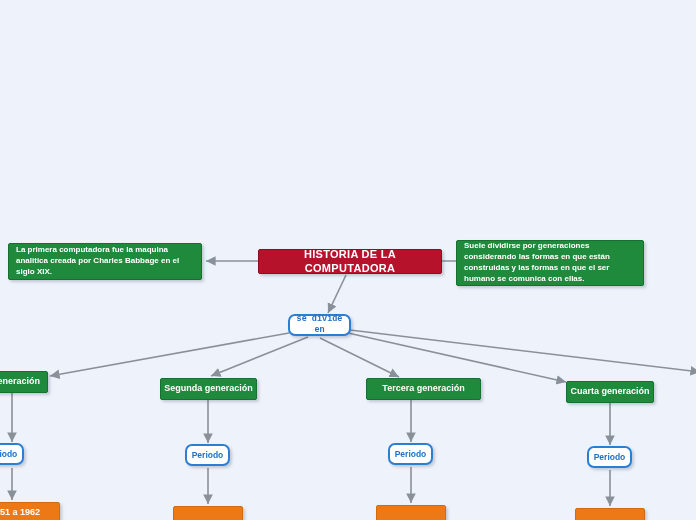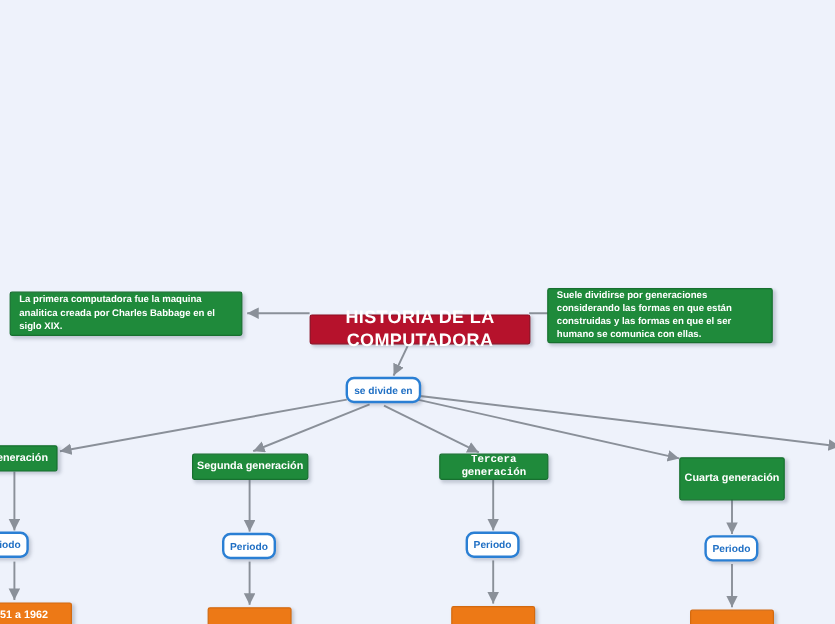--- a/index.html
+++ b/index.html
@@ -37,23 +37,22 @@
     justify-content: center;
     text-align: center;
     font-weight: bold;
     line-height: 1.25;
     box-shadow: 2px 2px 3px rgba(80,90,110,0.28);
   }
   .node-root {
     background: #b6122c;
     border: 1px solid #8d0d21;
     color: #ffffff;
-    font-size: 15px;
+    font-size: 11px;
     letter-spacing: 0.3px;
-    margin-top: 13px;
   }
   .node-green {
     background: #1f8a3b;
     border: 1px solid #17702f;
     color: #ffffff;
     font-size: 9px;
   }
   .node-note {
     background: #1f8a3b;
     border: 1px solid #17702f;
@@ -121,37 +120,37 @@
   </div>
 
   <div class="node node-note" style="left:8px; top:243px; width:194px; height:37px;">
     <span>La primera computadora fue la maquina analitica creada por Charles Babbage en el siglo XIX.</span>
   </div>
 
   <div class="node node-note" style="left:456px; top:240px; width:188px; height:46px;">
     <span>Suele dividirse por generaciones considerando las formas en que están construidas y las formas en que el ser humano se comunica con ellas.</span>
   </div>
 
-  <div class="node node-blue" style="left:288px; top:314px; width:63px; height:22px;">
+  <div class="node node-blue" style="left:288px; top:314px; width:63px; height:22px;font-family:Liberation Mono, monospace;">
     <span>se divide en</span>
   </div>
 
   <div class="node node-green" style="left:-52px; top:371px; width:100px; height:22px;">
     <span>Primera generación</span>
   </div>
 
   <div class="node node-green" style="left:160px; top:378px; width:97px; height:22px;">
     <span>Segunda generación</span>
   </div>
 
-  <div class="node node-green" style="left:366px; top:378px; width:91px; height:22px;font-family:Liberation Mono, monospace;">
+  <div class="node node-green" style="left:366px; top:378px; width:115px; height:22px;">
     <span>Tercera generación</span>
   </div>
 
-  <div class="node node-green" style="left:566px; top:381px; width:88px; height:36px;">
+  <div class="node node-green" style="left:566px; top:381px; width:88px; height:22px;">
     <span>Cuarta generación</span>
   </div>
 
   <div class="node node-blue" style="left:-21px; top:443px; width:45px; height:22px;">
     <span>Periodo</span>
   </div>
 
   <div class="node node-blue" style="left:185px; top:444px; width:45px; height:22px;">
     <span>Periodo</span>
   </div>

